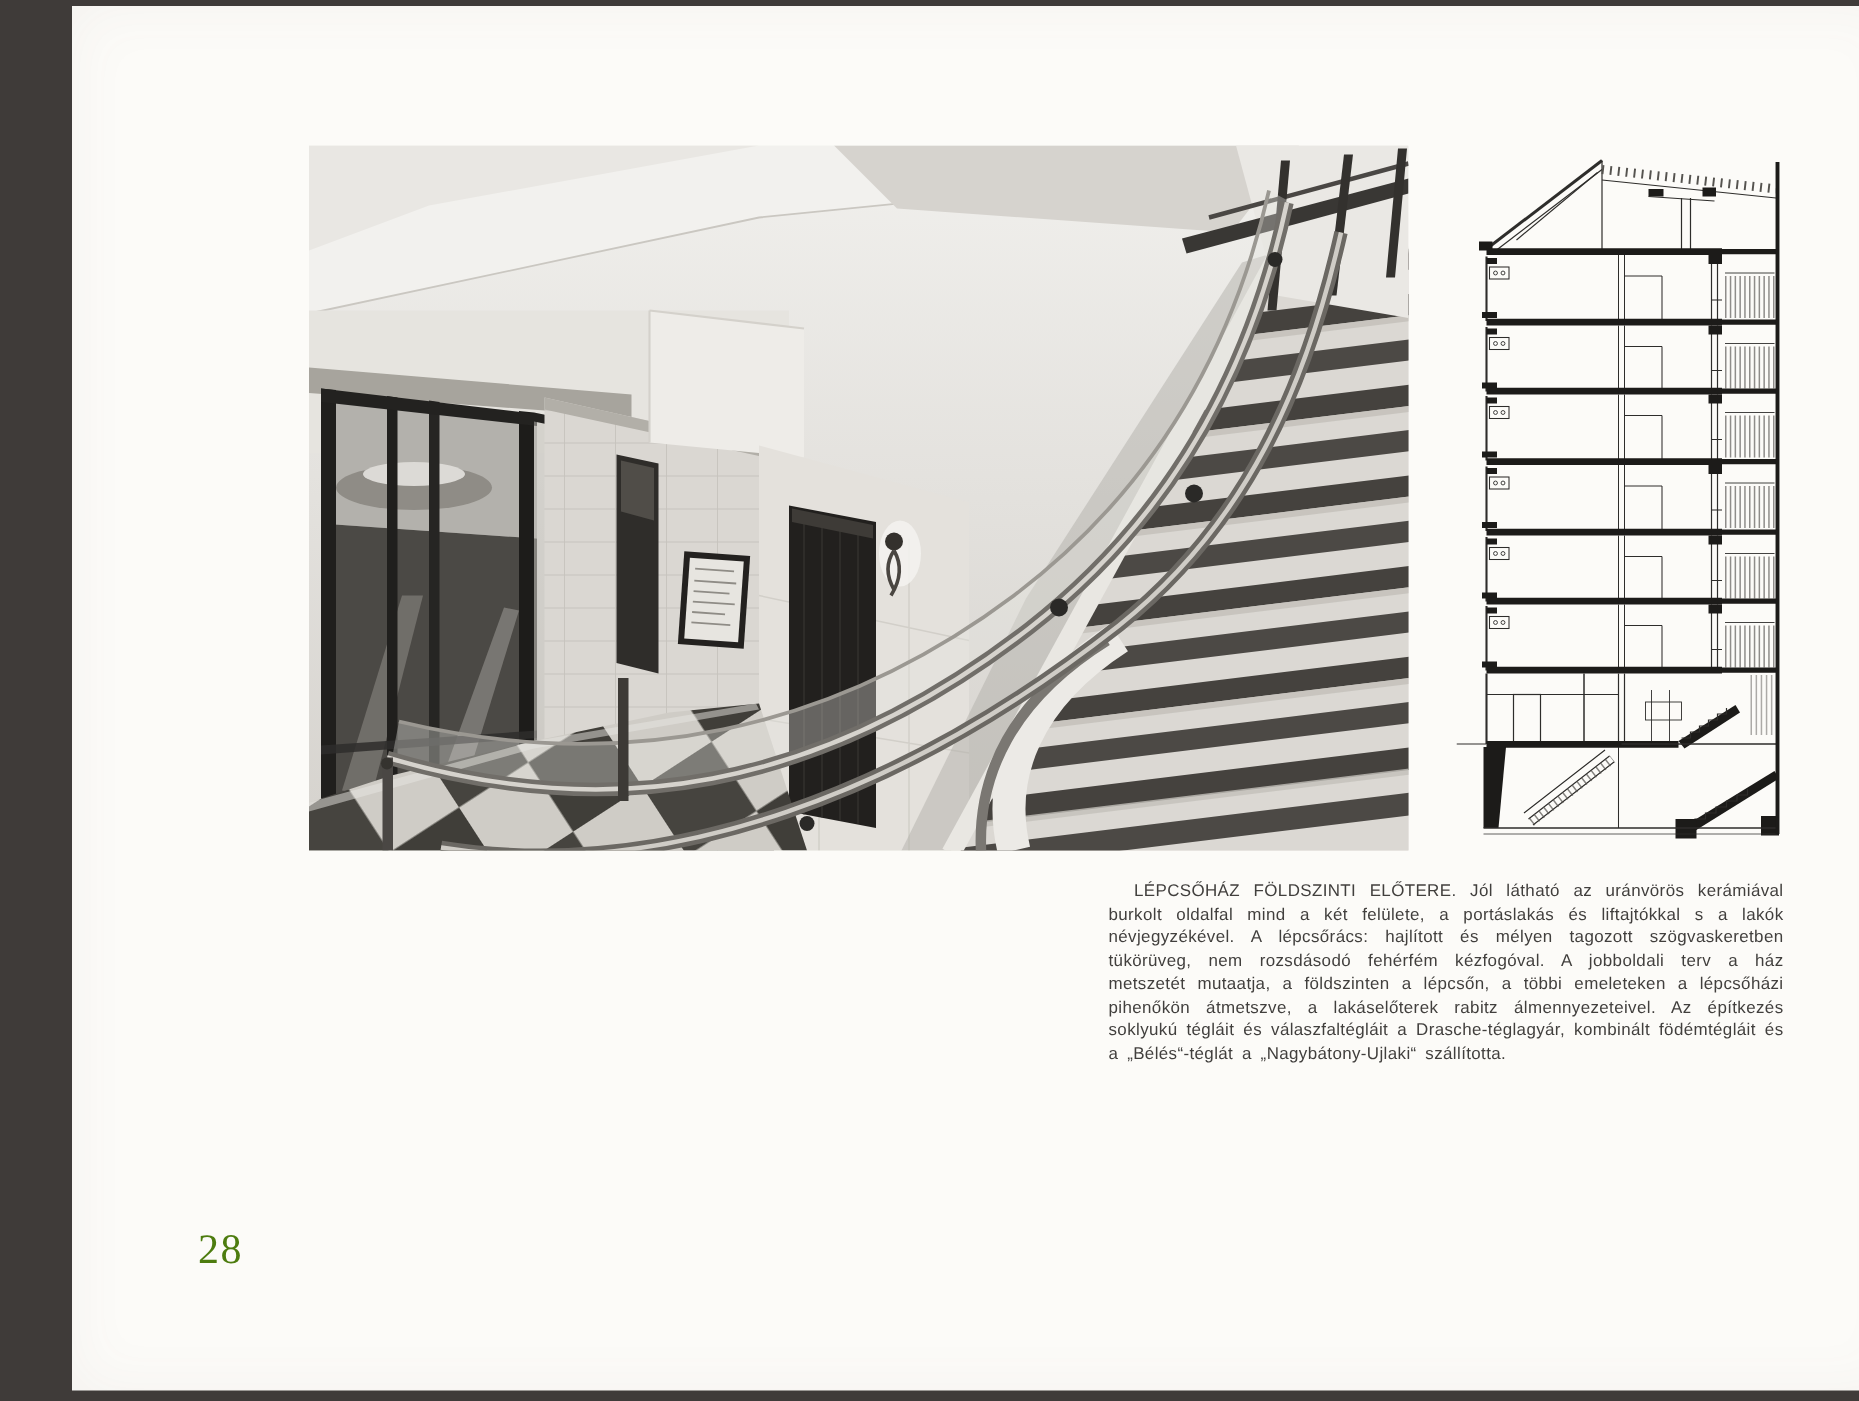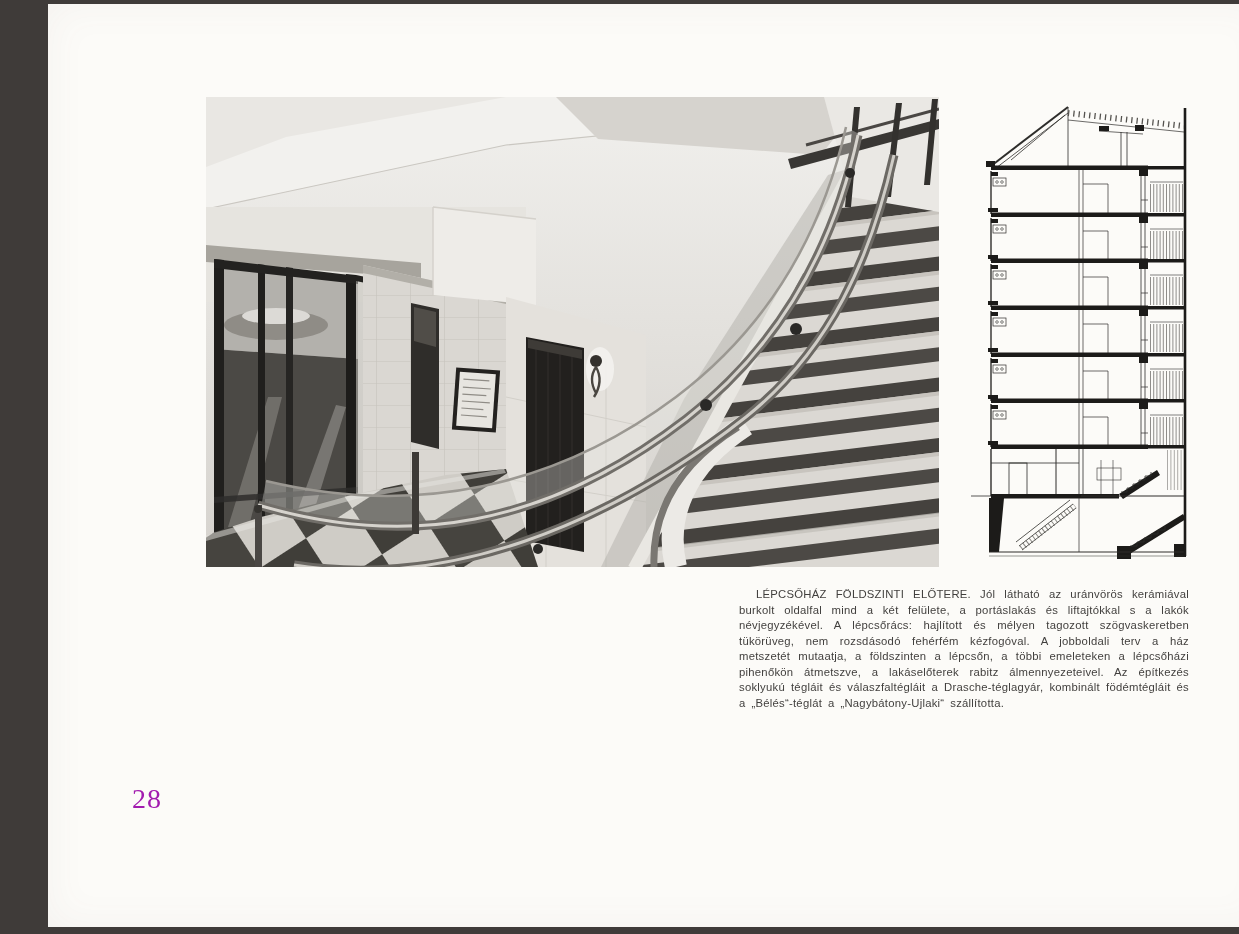--- a/index.html
+++ b/index.html
@@ -6,22 +6,22 @@
   .page{position:absolute;left:12px;top:4px;width:1219px;height:923px;background:#fcfbf8;margin-left:36px;}
   .page::after{content:"";position:absolute;inset:0;box-shadow:inset 0 0 40px rgba(120,110,100,.06);pointer-events:none;}
   .photo-wrap{position:absolute;left:158px;top:93px;width:733px;height:470px;}
   .section-wrap{position:absolute;left:923px;top:96px;width:225px;height:465px;}
   .cap{position:absolute;left:691px;width:450px;
        font-family:"Liberation Sans",sans-serif;font-size:11.3px;line-height:15.5px;
        color:#413f3d;text-align:justify;letter-spacing:.25px;word-spacing:2.5px;}
   .cap p{margin:0;text-indent:17px;}
   .cap-hu{top:583px;}
   .cap-fr{top:772px;}
-  .pageno{position:absolute;left:84px;top:779px;font-family:"Liberation Serif","DejaVu Serif",serif;
-          font-size:28px;color:#a21caf;letter-spacing:1px;}
+  .pageno{position:absolute;left:84px;top:814px;font-family:"Liberation Serif","DejaVu Serif",serif;
+          font-size:28px;color:#4d7c0f;letter-spacing:1px;}
   svg{display:block;}
 </style>
 </head>
 <body>
 
 <div class="page">
 
   <div class="photo-wrap">
   <svg width="733" height="470" viewBox="0 0 733 470">
     <defs>

